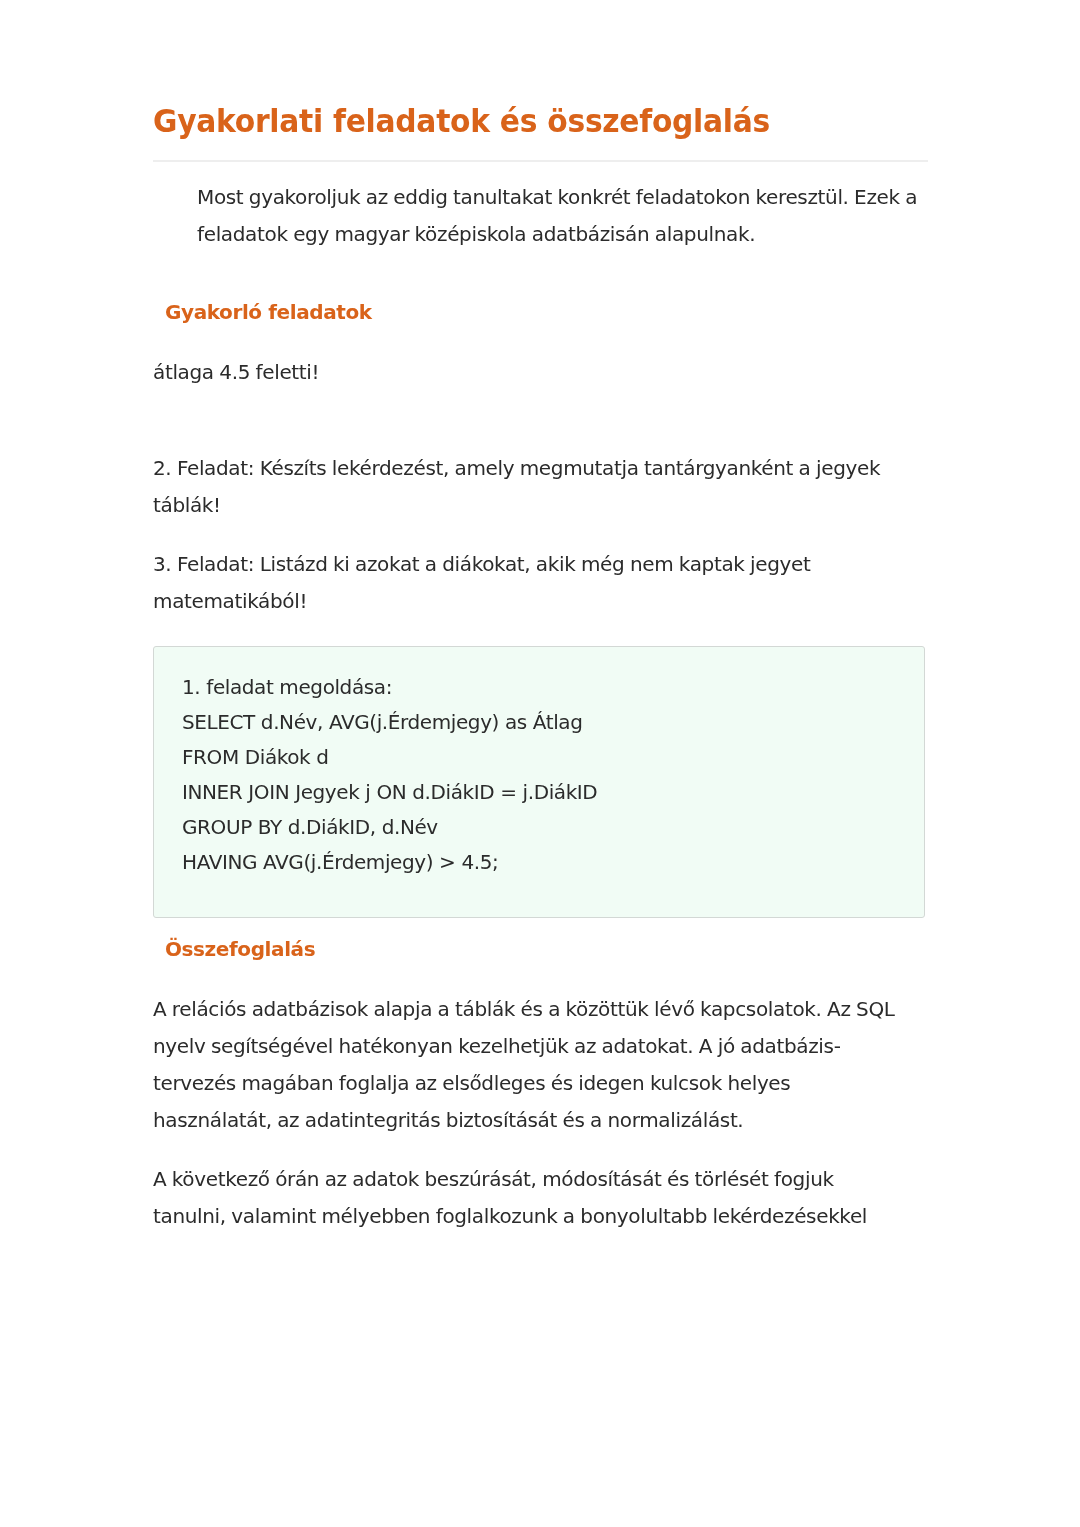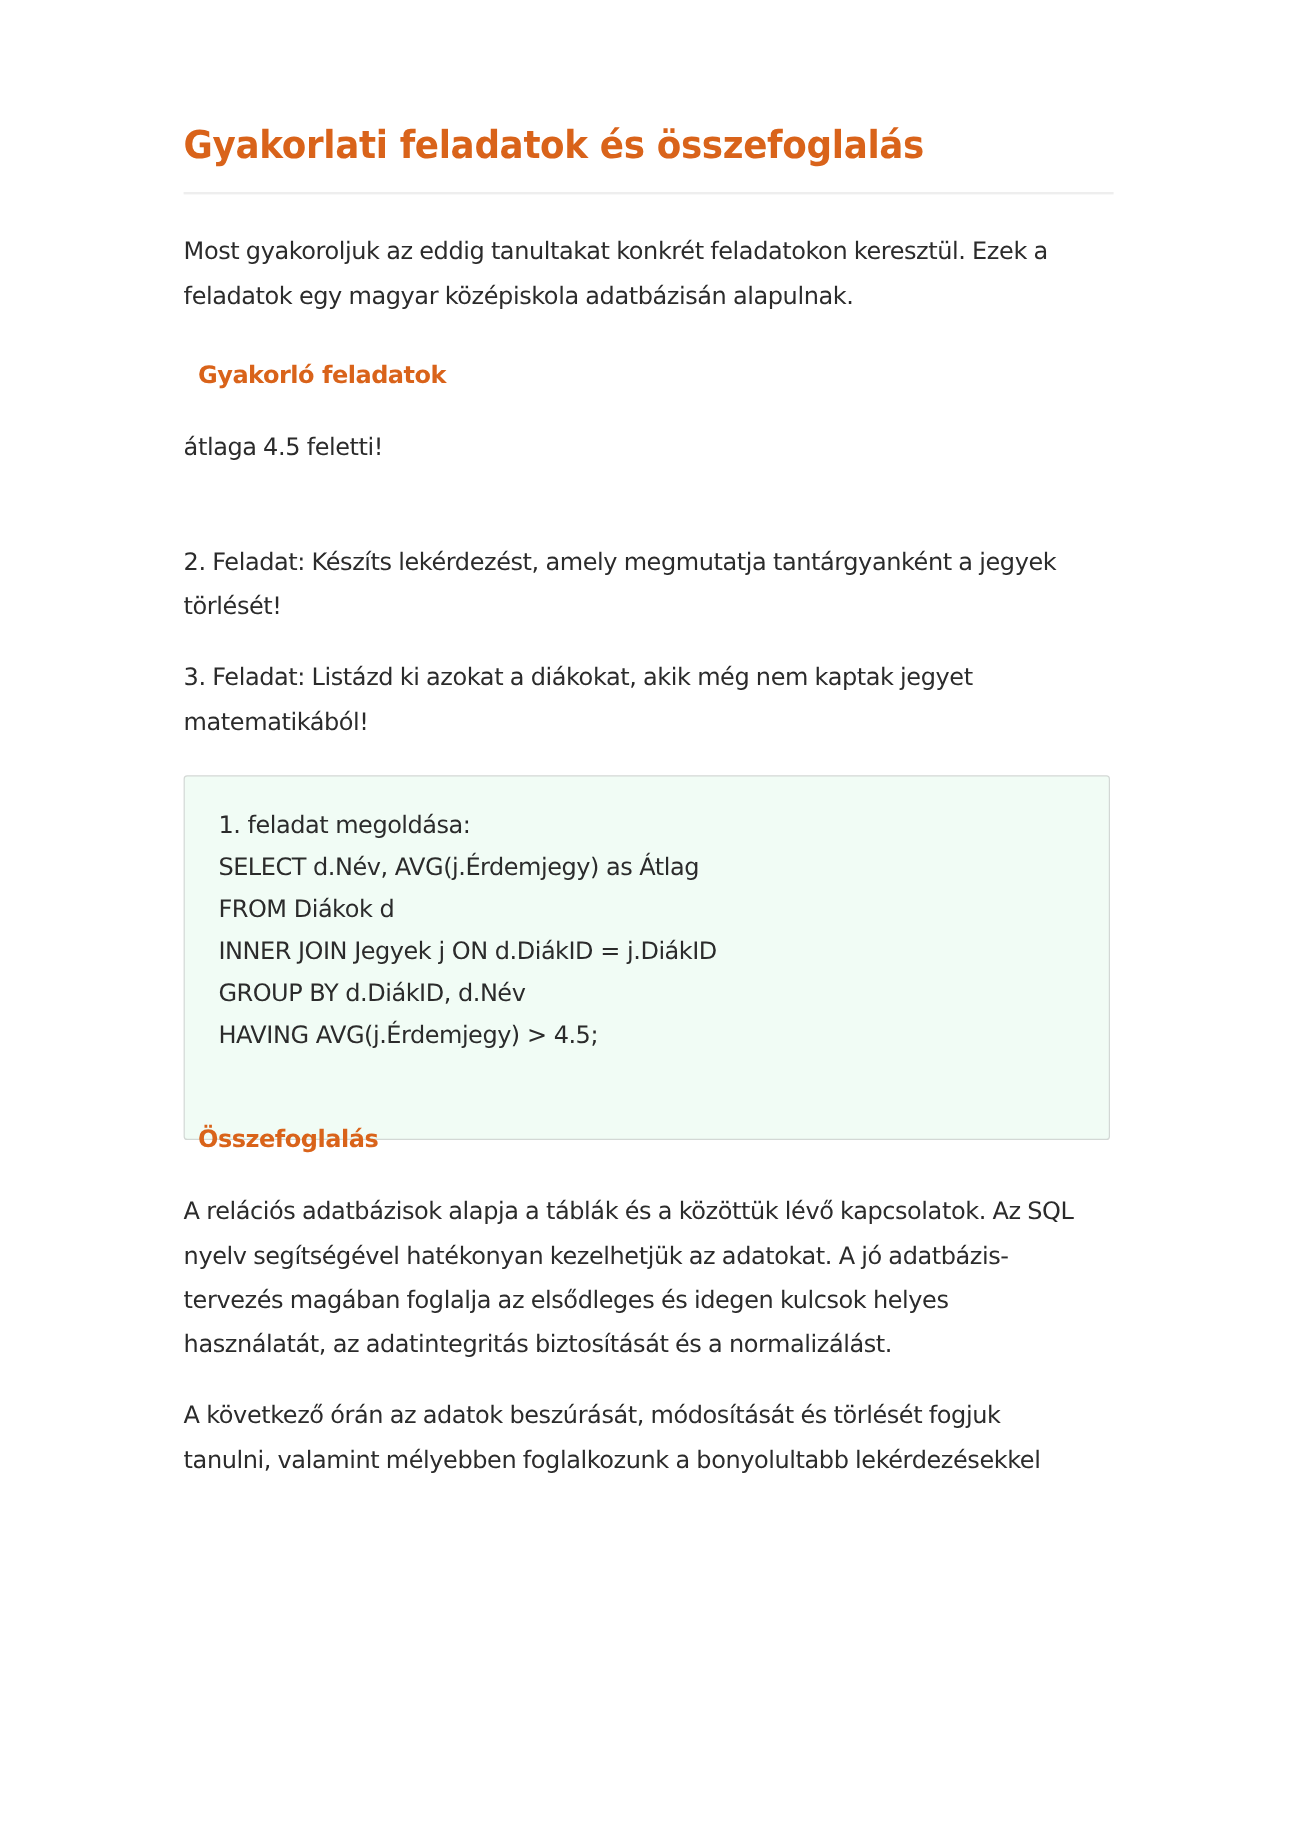--- a/index.html
+++ b/index.html
@@ -61,21 +61,21 @@
       font-size: 20px;
       font-weight: 700;
       color: #d9631a;
       letter-spacing: -0.4px;
     }
     .code-box {
       position: absolute;
       left: 0;
       top: 646px;
       width: 772px;
-      height: 304px;
+      height: 272px;
       background: #f1fcf5;
       border: 1.5px solid #d3d8d5;
       border-radius: 3px;
       box-sizing: border-box;
     }
     .code-lines {
       position: absolute;
       left: 28px;
       top: 23px;
       margin: 0;
@@ -91,34 +91,34 @@
     }
   </style>
 </head>
 <body>
 
 <div class="page">
 
   <h1 class="title">Gyakorlati feladatok és összefoglalás</h1>
   <div class="title-rule"></div>
 
-  <div class="para" style="top:191px;">
+  <div class="para" style="top:179px;margin-left:44px;">
     <div>Most gyakoroljuk az eddig tanultakat konkrét feladatokon keresztül. Ezek a</div>
     <div>feladatok egy magyar középiskola adatbázisán alapulnak.</div>
   </div>
 
   <h2 class="h2" style="top:300px;">Gyakorló feladatok</h2>
 
   <div class="para" style="top:354px;">
     <div>átlaga 4.5 feletti!</div>
   </div>
 
   <div class="para" style="top:450px;">
     <div>2. Feladat: Készíts lekérdezést, amely megmutatja tantárgyanként a jegyek</div>
-    <div>törlését!</div>
+    <div>táblák!</div>
   </div>
 
   <div class="para" style="top:546px;">
     <div>3. Feladat: Listázd ki azokat a diákokat, akik még nem kaptak jegyet</div>
     <div>matematikából!</div>
   </div>
 
   <div class="code-box">
     <ul class="code-lines">
       <li class="code-line">1. feladat megoldása:</li>

